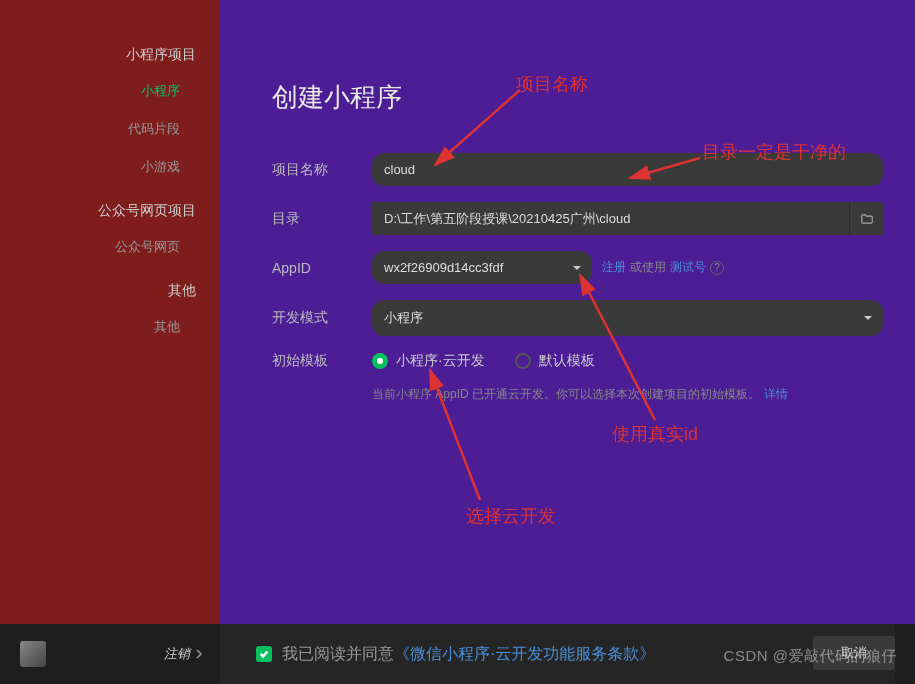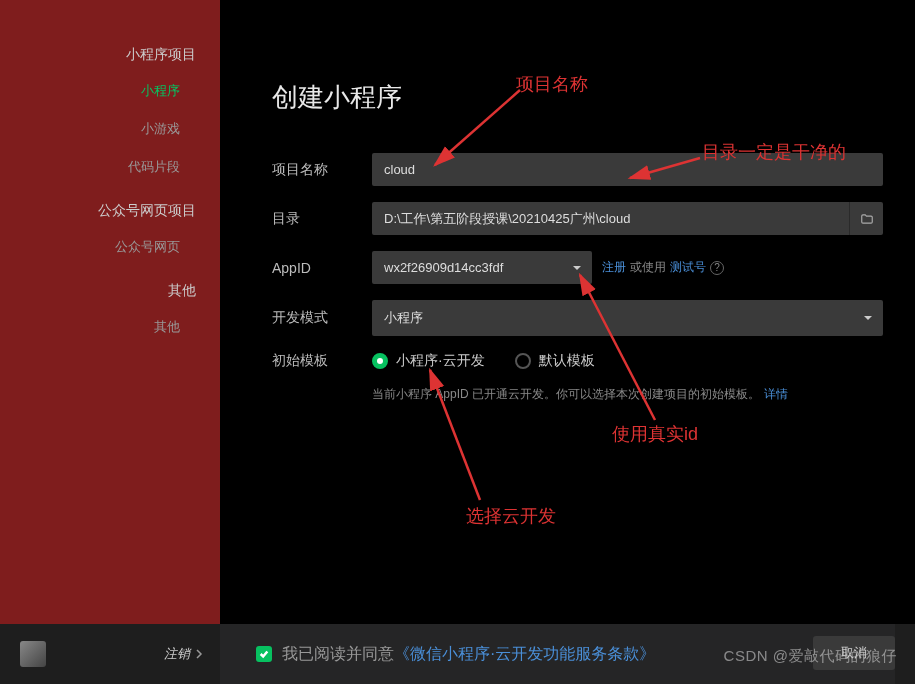--- a/index.html
+++ b/index.html
@@ -21,31 +21,31 @@
       width: 220px; background: #7f1d1d;
       padding: 30px 0 0 0;
       text-align: right;
     }
     .side-group-title { color: #ccc; padding: 8px 24px; font-size: 14px; margin-top: 8px; }
     .side-item { color: #999; padding: 10px 40px; cursor: pointer; font-size: 13px; }
     .side-item.active { color: #07c160; }
 
     .main {
       position: absolute; left: 220px; right: 0; top: 0; bottom: 60px;
-      background: #000000; padding: 80px 32px 20px 52px;
+      background: #4c1d95; padding: 80px 32px 20px 52px;
     }
     .main h1 { color: #e8e8e8; font-weight: 400; font-size: 26px; margin-bottom: 38px; }
 
     .form-row { display: flex; align-items: center; margin-bottom: 16px; }
     .form-label { width: 100px; color: #bbb; font-size: 14px; flex-shrink: 0; }
     .form-control { flex: 1; position: relative; display: flex; align-items: center; gap: 10px; }
 
     .input, .select {
       background: #3a3a3a; border: none; color: #ddd;
-      padding: 9px 12px; font-size: 13px; border-radius: 2px;
+      padding: 9px 12px; font-size: 13px; border-radius: 12px;
       width: 100%; outline: none;
     }
     .input-group { display: flex; width: 100%; }
     .input-group .input { flex: 1; border-radius: 2px 0 0 2px; }
     .input-addon {
       background: #3a3a3a; width: 34px; display: flex;
       align-items: center; justify-content: center;
       border-left: 1px solid #2a2a2a; border-radius: 0 2px 2px 0; cursor: pointer;
     }
     .select-wrap { position: relative; }
@@ -115,22 +115,22 @@
   <span>
     <svg viewBox="0 0 24 24" fill="none" stroke-width="1.8">
         <path d="M18 6 6 18M6 6l12 12"></path>
       </svg>
   </span>
 </div>
 
 <div class="sidebar">
   <div class="side-group-title">小程序项目</div>
   <div class="side-item active">小程序</div>
+  <div class="side-item">代码片段</div>
   <div class="side-item">小游戏</div>
-  <div class="side-item">代码片段</div>
 
   <div class="side-group-title">公众号网页项目</div>
   <div class="side-item">公众号网页</div>
 
   <div class="side-group-title">其他</div>
   <div class="side-item">其他</div>
 </div>
 
 <div class="main">
   <h1>创建小程序</h1>

